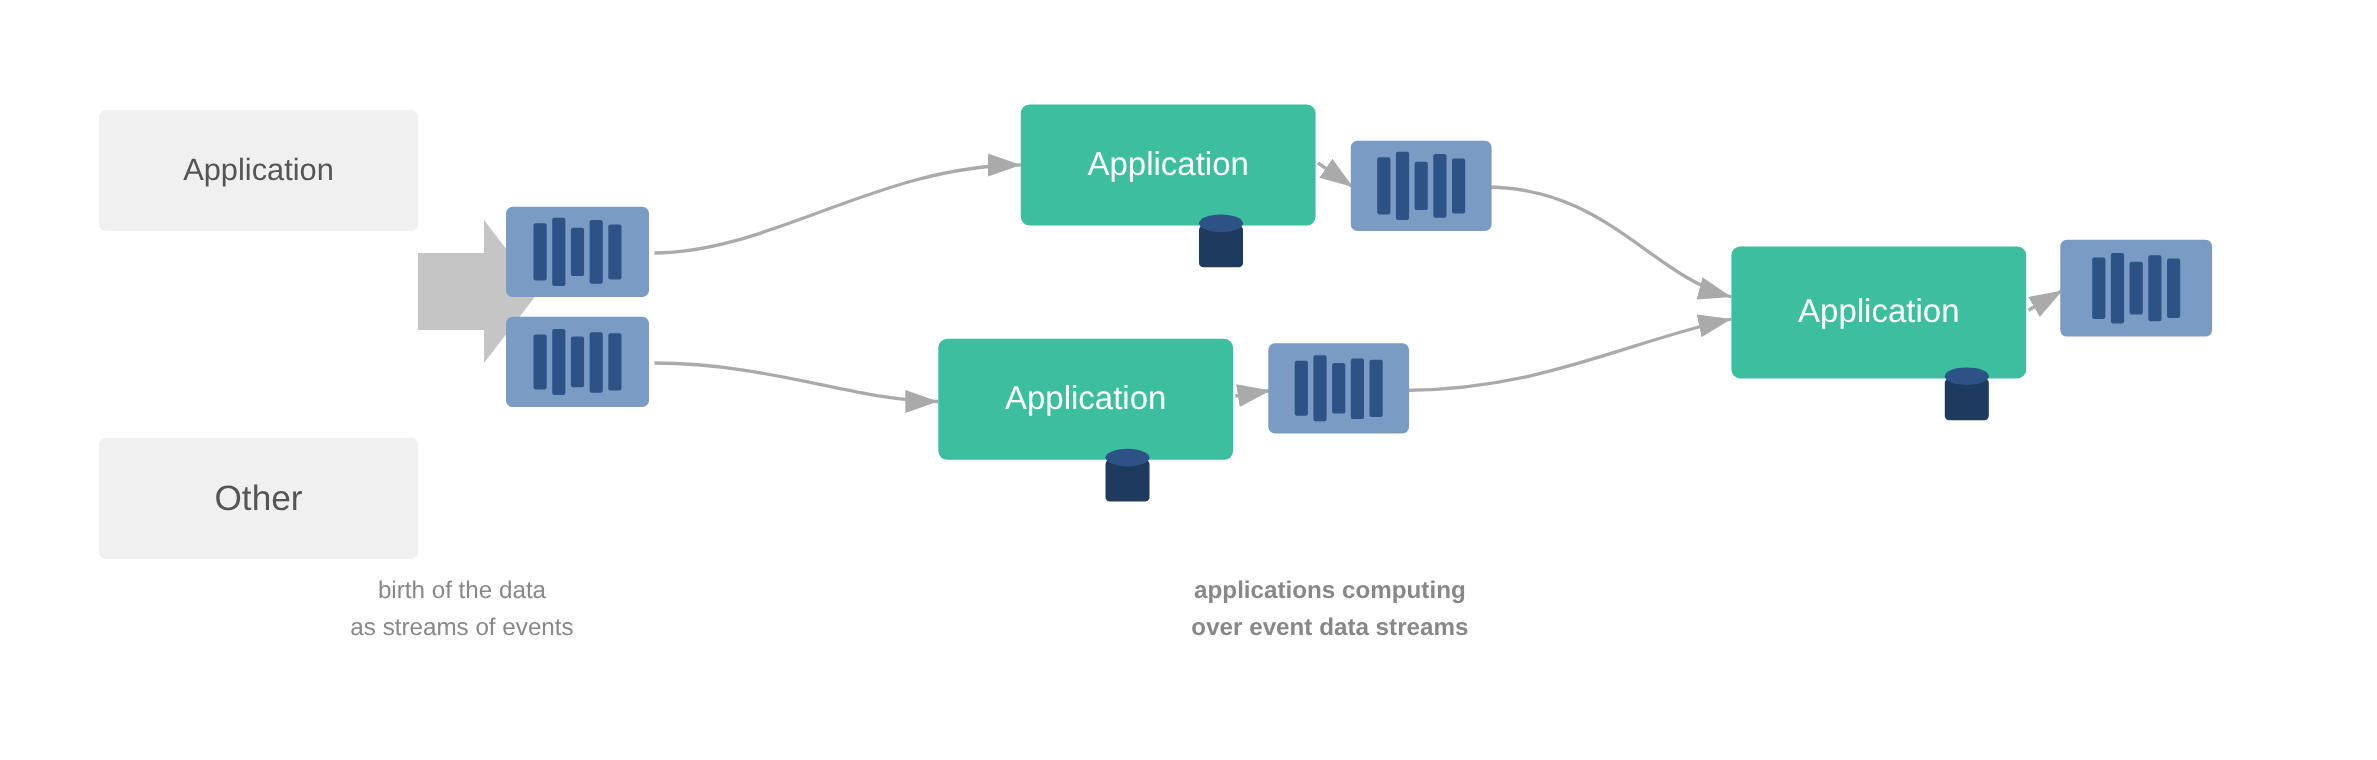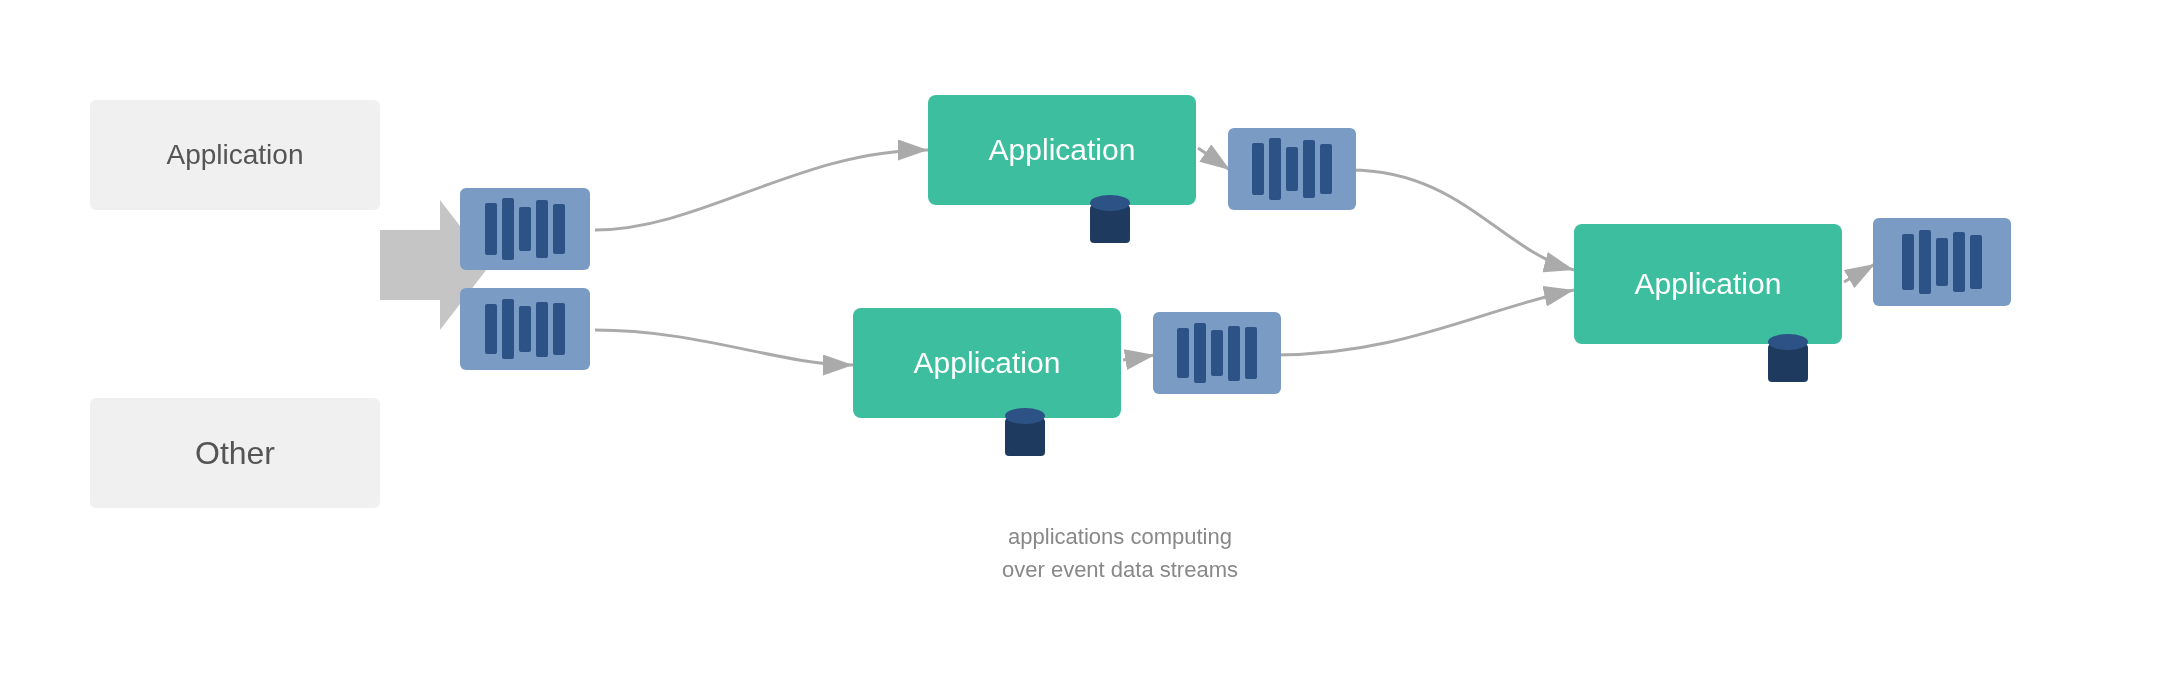--- a/index.html
+++ b/index.html
@@ -205,17 +205,20 @@
   </div>
 
   <div class="stream-box" style="left:1873px; top:218px; width:138px; height:88px;">
     <div class="stream-bar" style="height:56px;"></div>
     <div class="stream-bar" style="height:64px;"></div>
     <div class="stream-bar" style="height:48px;"></div>
     <div class="stream-bar" style="height:60px;"></div>
     <div class="stream-bar" style="height:54px;"></div>
   </div>
 
-  <div class="bottom-label" style="left:940px; top:520px; width:360px;">
+  <div class="bottom-label" style="left:280px; top:520px; width:280px;">
+    <span>birth of the data<br>as streams of events</span>
+  </div>
+  <div class="bottom-label" style="left:1029px; top:520px; width:360px;font-weight:bold;">
     <span>applications computing<br>over event data streams</span>
   </div>
 
 </div>
 
 </body></html>

